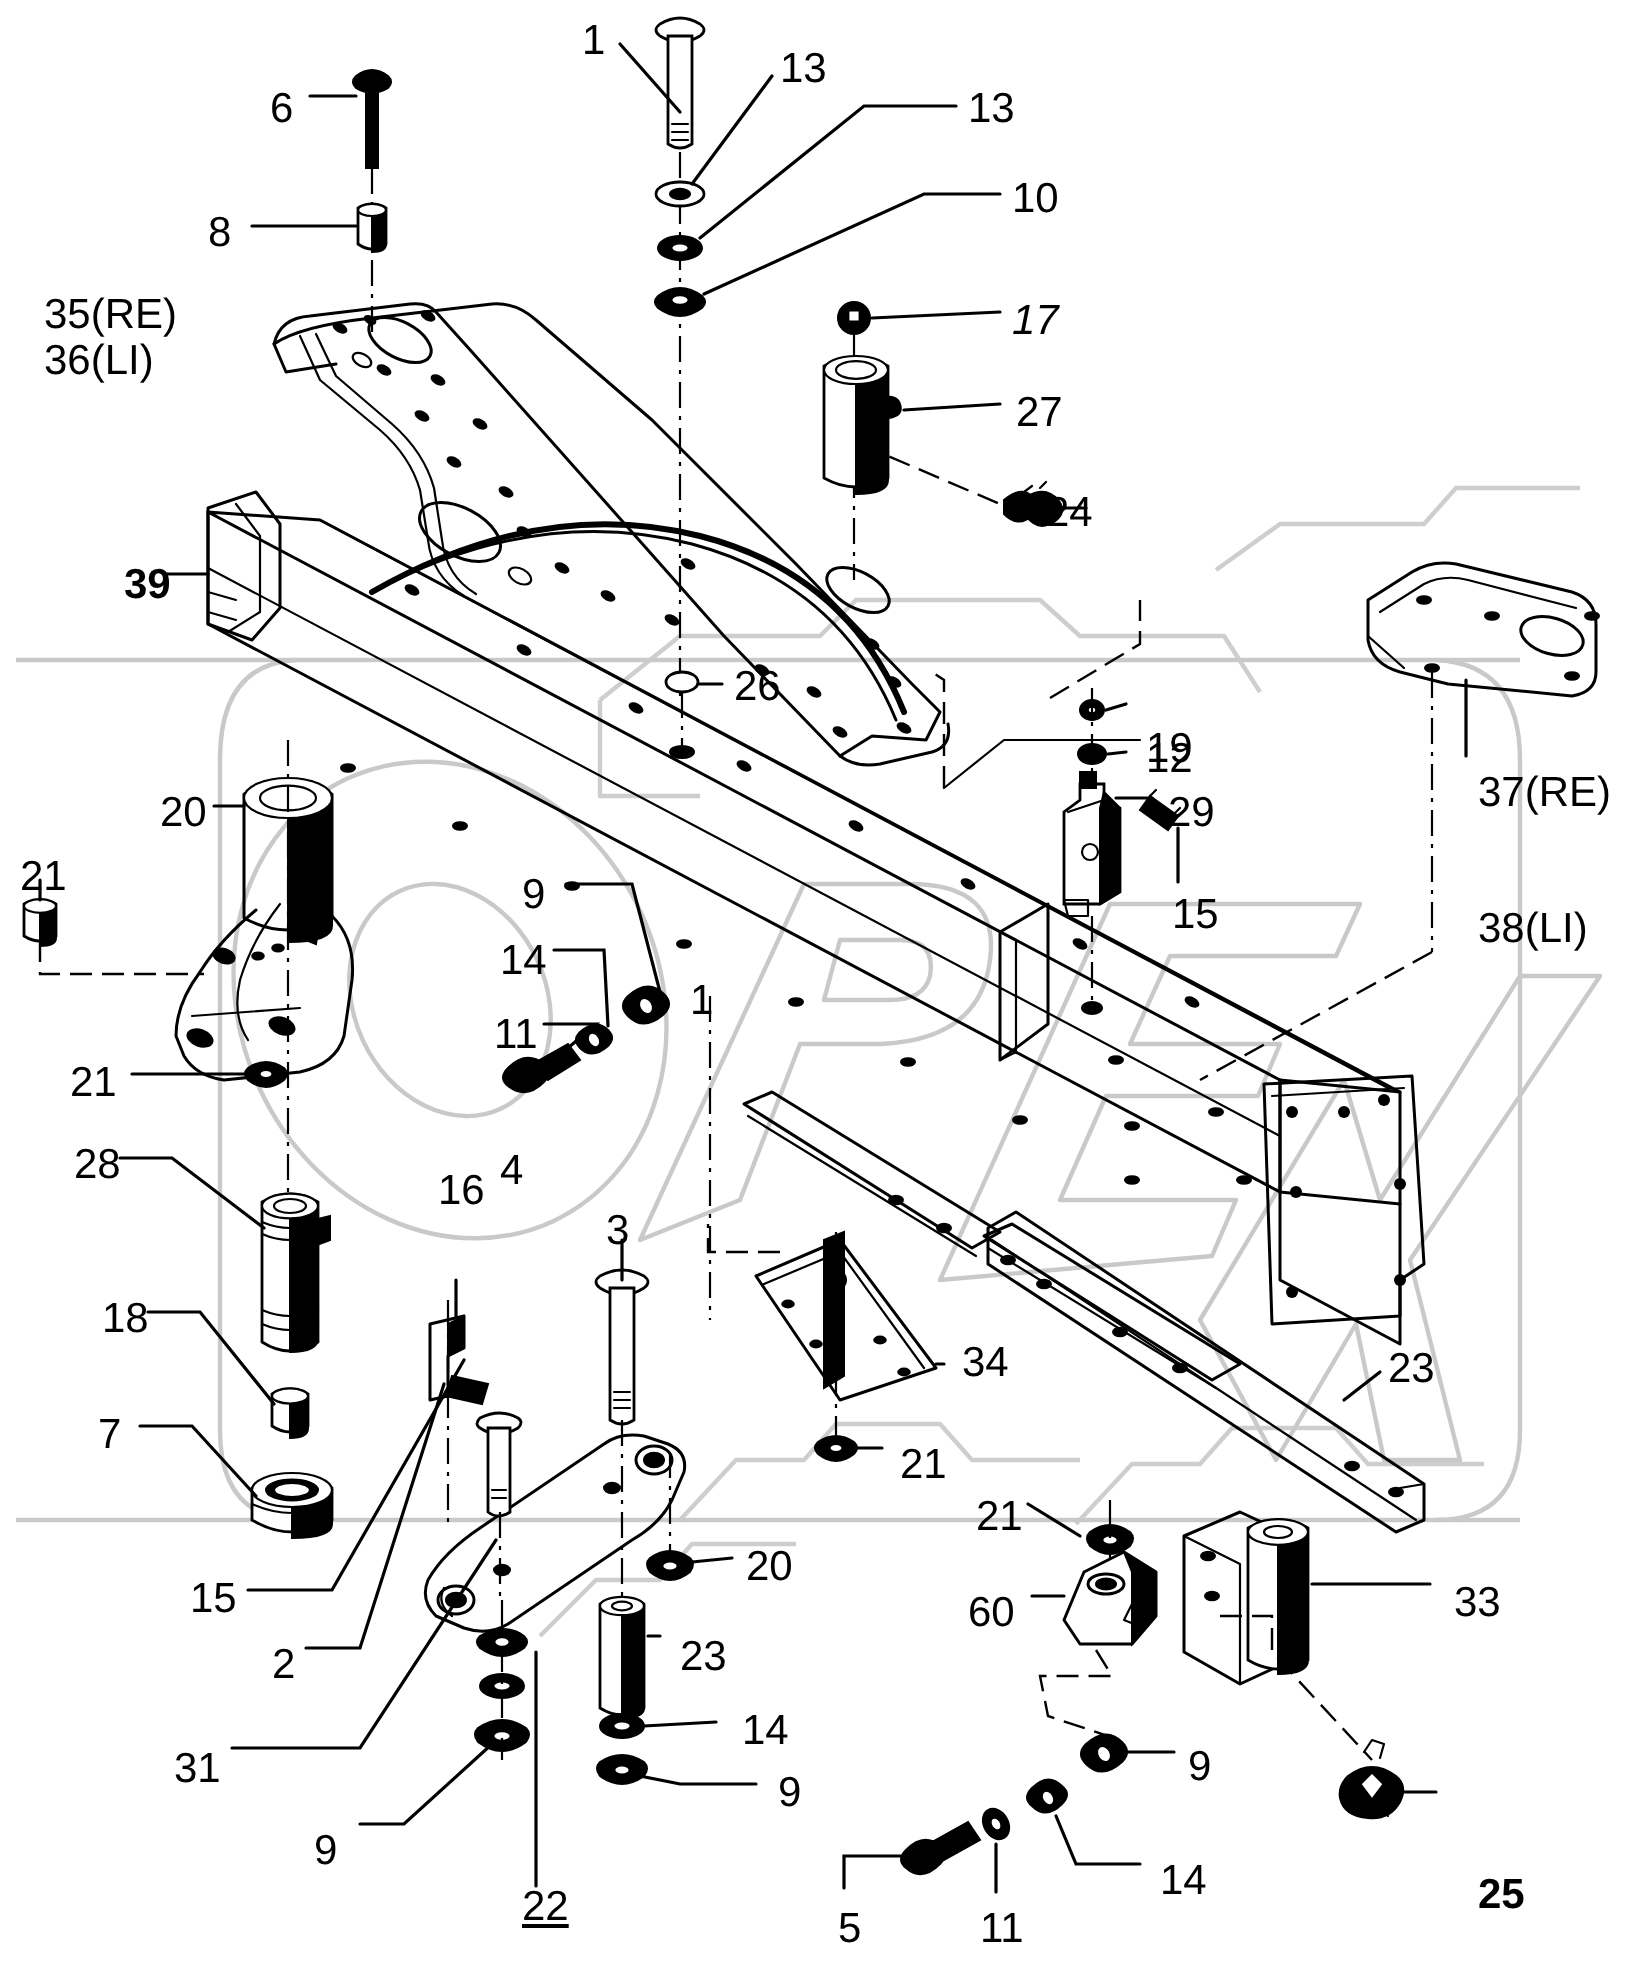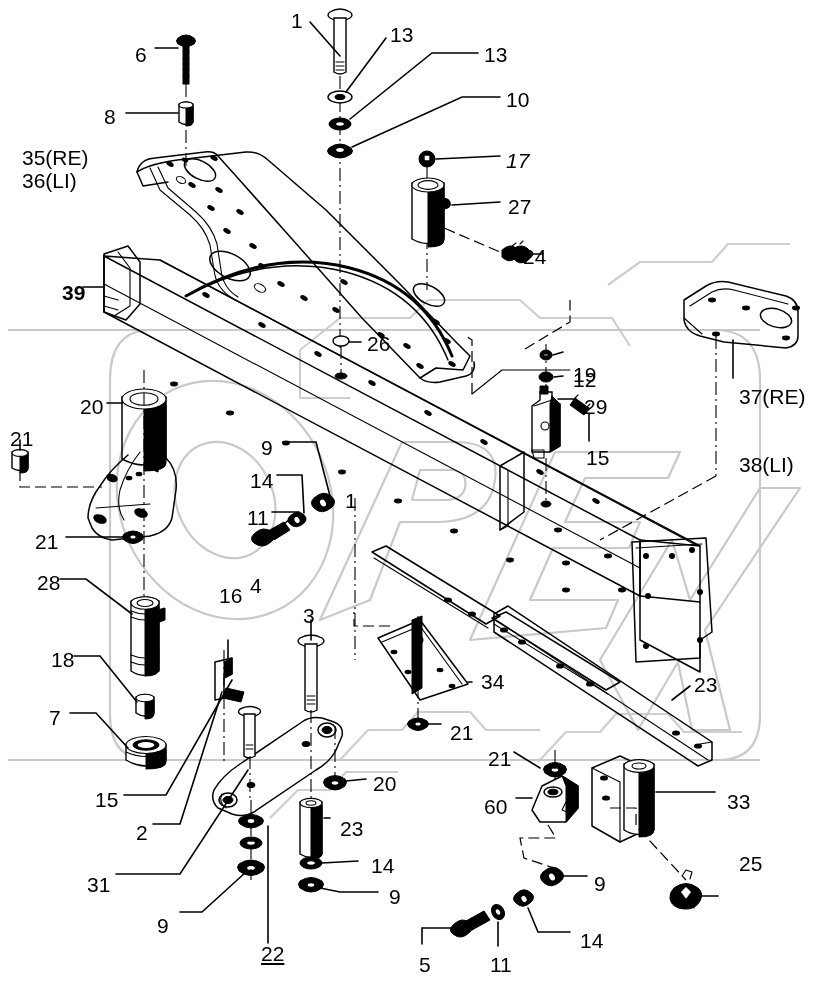--- a/index.html
+++ b/index.html
@@ -621,21 +621,21 @@
       <div class="lbl" style="left: 488px; top: 748px;">21</div>
       <div class="lbl" style="left: 95px; top: 789px;">15</div>
       <div class="lbl" style="left: 484px; top: 796px;">60</div>
       <div class="lbl" style="left: 727px; top: 791px;">33</div>
       <div class="lbl" style="left: 340px; top: 818px;">23</div>
       <div class="lbl" style="left: 136px; top: 822px;">2</div>
       <div class="lbl" style="left: 371px; top: 855px;">14</div>
       <div class="lbl" style="left: 87px; top: 874px;">31</div>
       <div class="lbl" style="left: 594px; top: 873px;">9</div>
       <div class="lbl" style="left: 389px; top: 886px;">9</div>
-      <div class="lbl" style="left: 739px; top: 853px;">25</div>
+      <div class="lbl" style="left: 739px; top: 937px; font-weight: bold;">25</div>
       <div class="lbl" style="left: 157px; top: 915px;">9</div>
       <div class="lbl" style="left: 580px; top: 930px;">14</div>
       <div class="lbl" style="left: 261px; top: 943px; text-decoration: underline;">22</div>
       <div class="lbl" style="left: 419px; top: 954px;">5</div>
       <div class="lbl" style="left: 490px; top: 954px;">11</div>
     </div>
 
 </div>
 
 </body></html>

